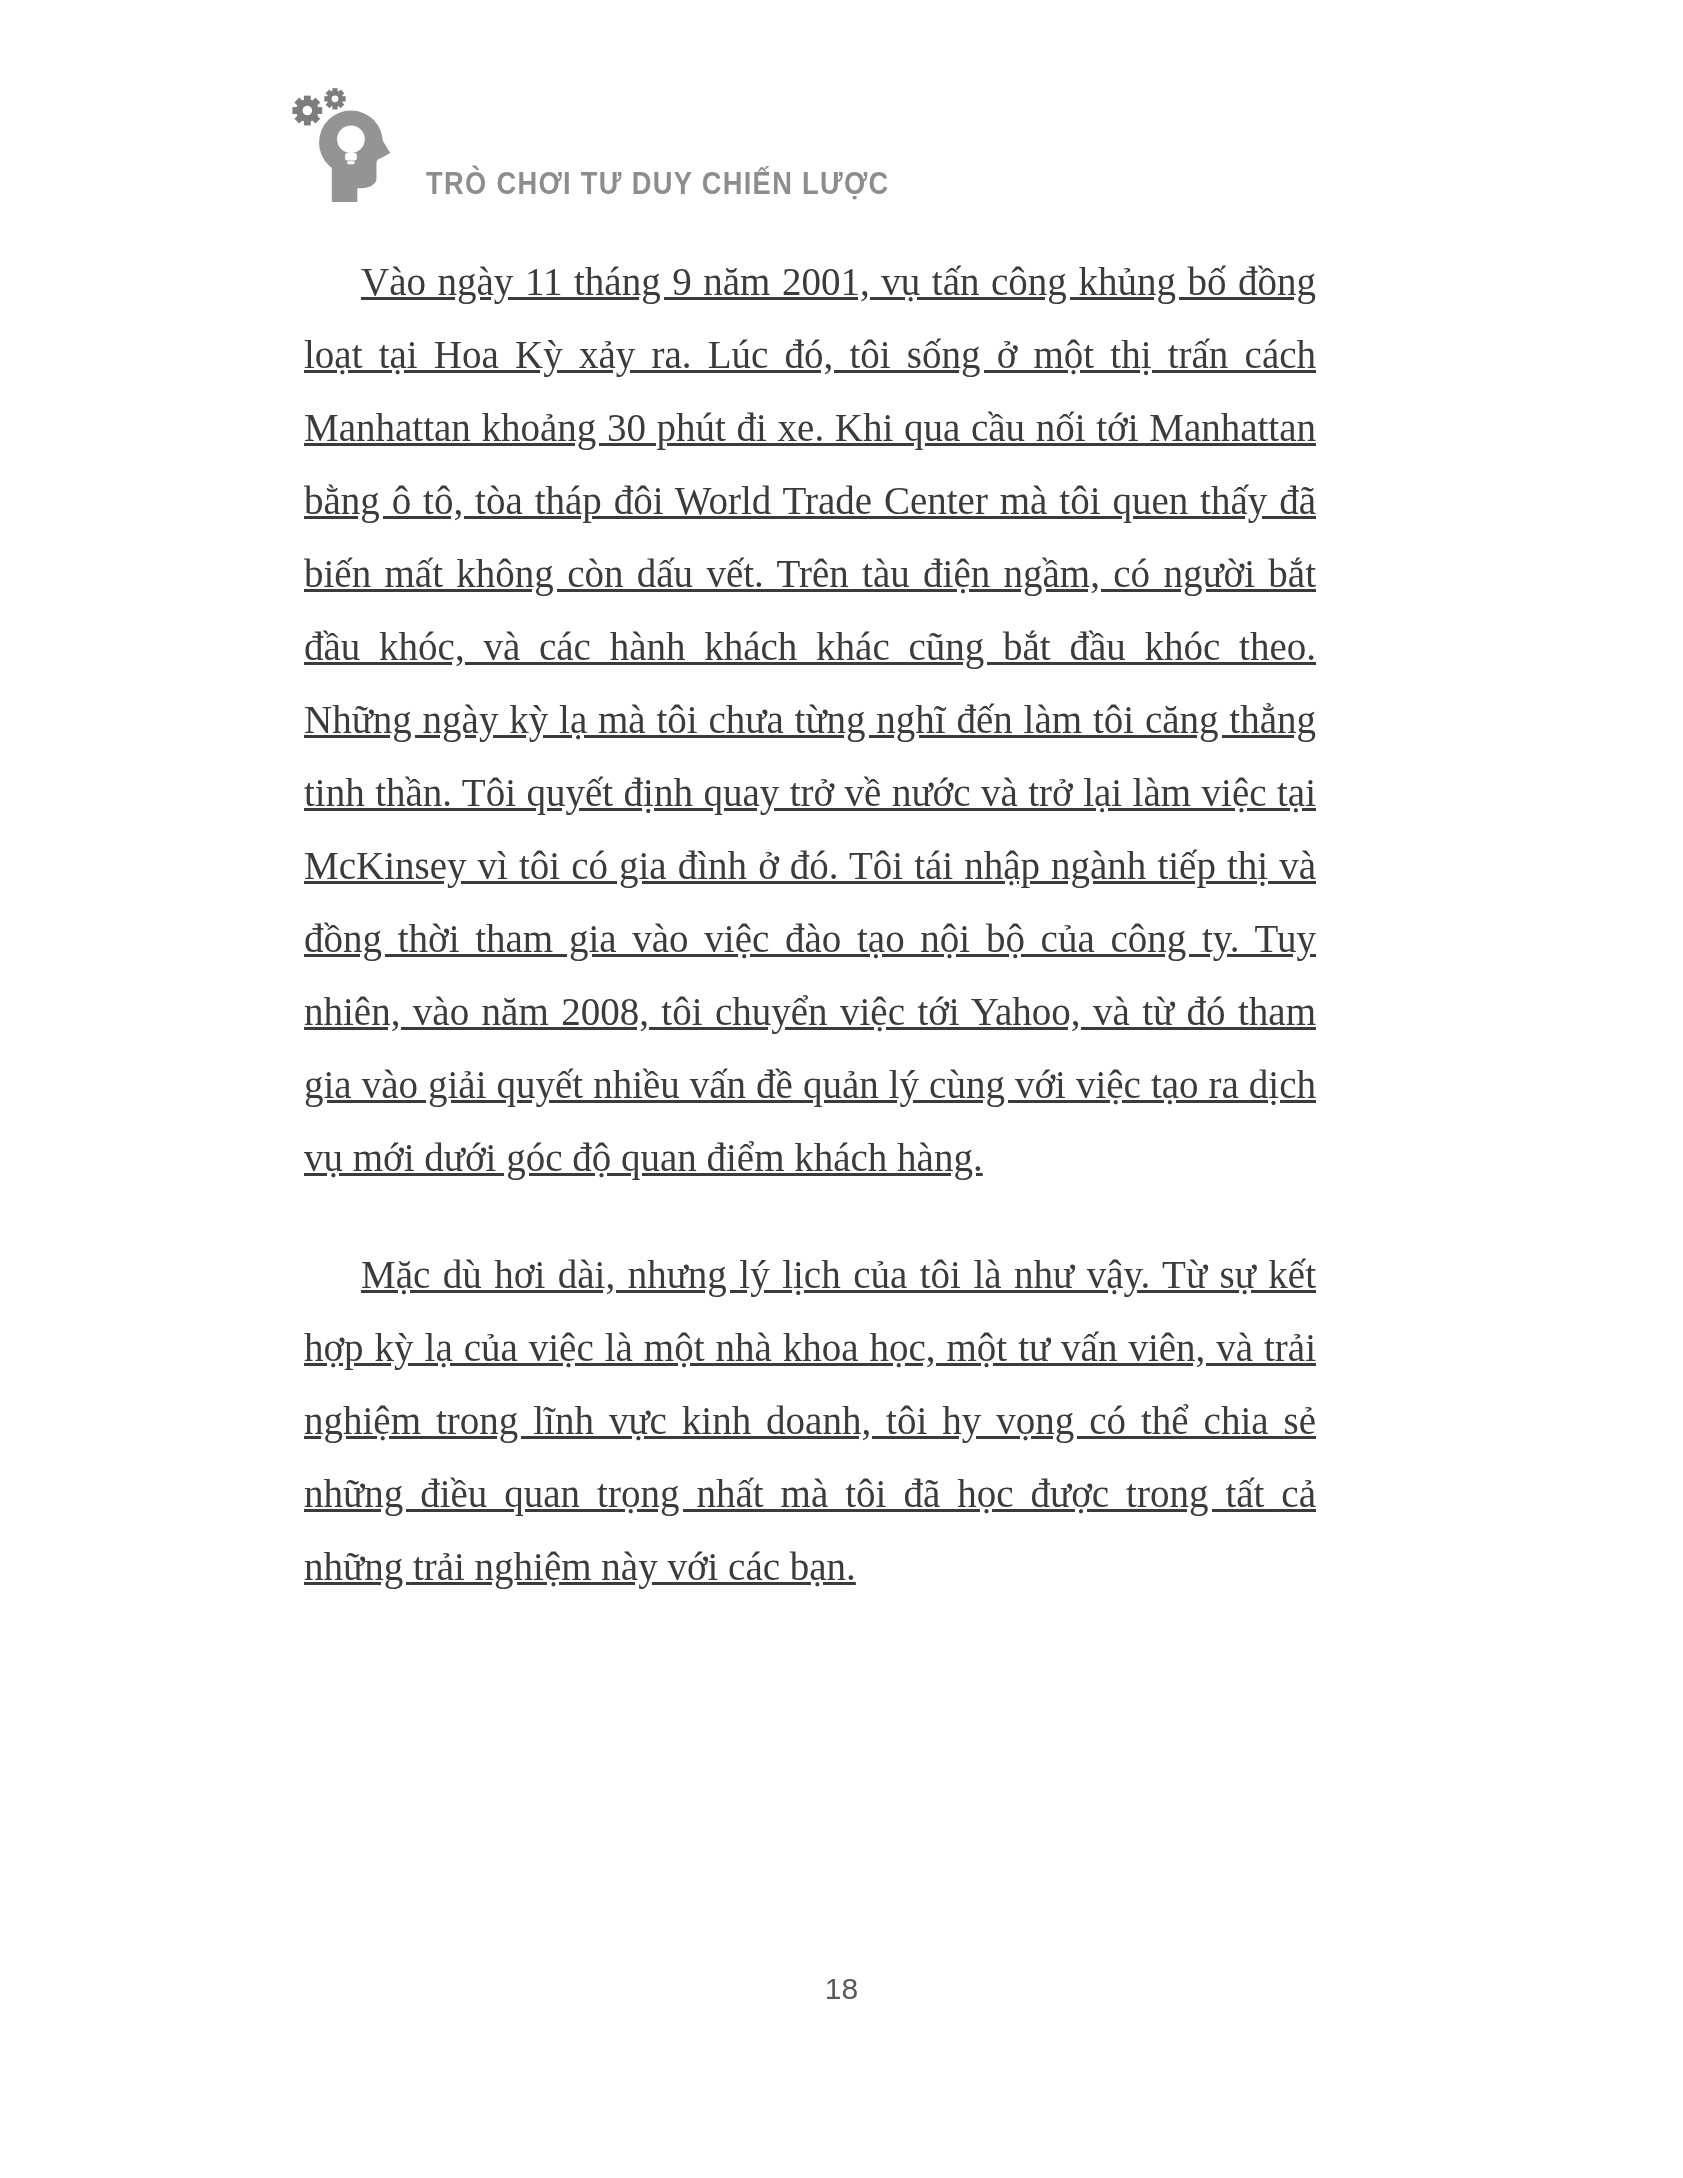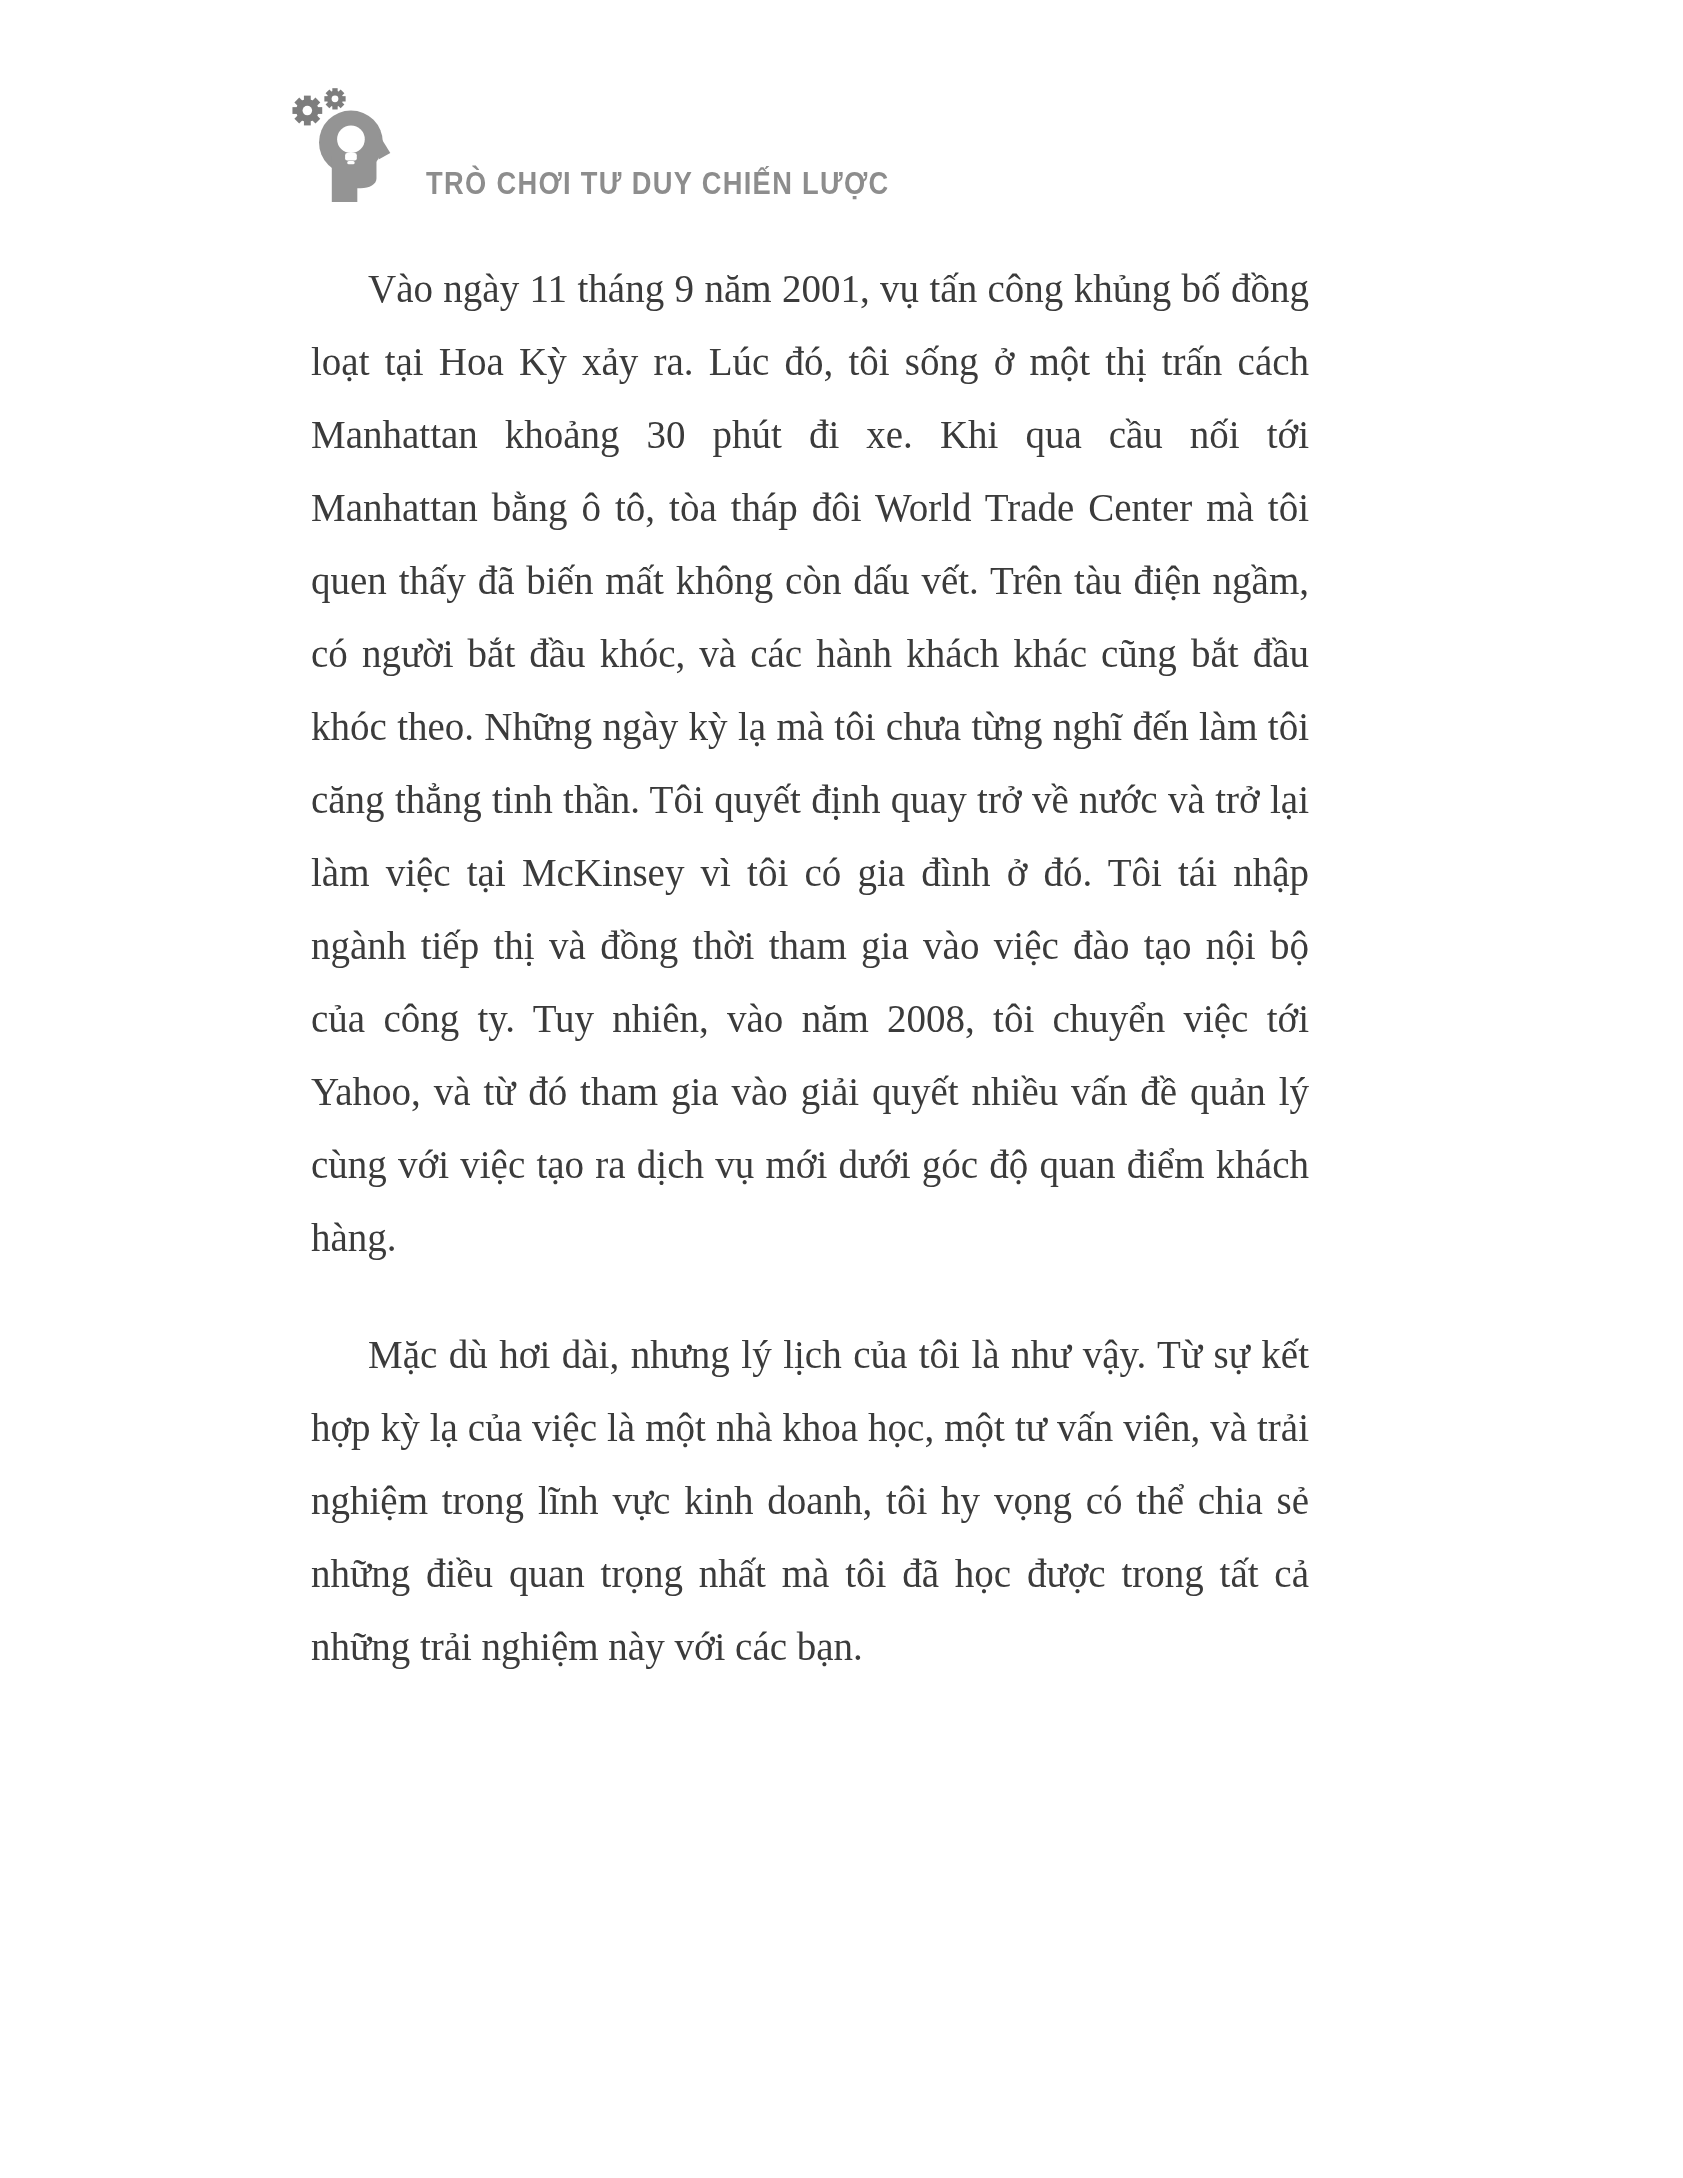--- a/index.html
+++ b/index.html
@@ -44,22 +44,23 @@
     top: 240px;
     left: 299px;
     width: 1022px;
     color: #3b3b3b;
     font-size: 39px;
     line-height: 73px;
     text-align: justify;
     text-justify: inter-word;
   }
   .content p {
-    margin: 12px;
+    margin: 5px;
     text-indent: 57px;
+    text-decoration: underline;
   }
   .content p + p {
     margin-top: 44px;
   }
   .page-number {
     position: absolute;
     top: 1972px;
     left: 0;
     width: 100%;
     text-align: center;
@@ -105,15 +106,16 @@
       <rect x="58.5" y="71.5" width="7" height="3" rx="1.5" fill="#ffffff"></rect>
     </svg>
     <div class="header-title">TRÒ CHƠI TƯ DUY CHIẾN LƯỢC</div>
   </div>
 
   <div class="content">
     <p>Vào ngày 11 tháng 9 năm 2001, vụ tấn công khủng bố đồng loạt tại Hoa Kỳ xảy ra. Lúc đó, tôi sống ở một thị trấn cách Manhattan khoảng 30 phút đi xe. Khi qua cầu nối tới Manhattan bằng ô tô, tòa tháp đôi World Trade Center mà tôi quen thấy đã biến mất không còn dấu vết. Trên tàu điện ngầm, có người bắt đầu khóc, và các hành khách khác cũng bắt đầu khóc theo. Những ngày kỳ lạ mà tôi chưa từng nghĩ đến làm tôi căng thẳng tinh thần. Tôi quyết định quay trở về nước và trở lại làm việc tại McKinsey vì tôi có gia đình ở đó. Tôi tái nhập ngành tiếp thị và đồng thời tham gia vào việc đào tạo nội bộ của công ty. Tuy nhiên, vào năm 2008, tôi chuyển việc tới Yahoo, và từ đó tham gia vào giải quyết nhiều vấn đề quản lý cùng với việc tạo ra dịch vụ mới dưới góc độ quan điểm khách hàng.</p>
     <p>Mặc dù hơi dài, nhưng lý lịch của tôi là như vậy. Từ sự kết hợp kỳ lạ của việc là một nhà khoa học, một tư vấn viên, và trải nghiệm trong lĩnh vực kinh doanh, tôi hy vọng có thể chia sẻ những điều quan trọng nhất mà tôi đã học được trong tất cả những trải nghiệm này với các bạn.</p>
   </div>
 
+  <div class="page-number">18</div>
 
 </div>
 
 
 </body></html>

